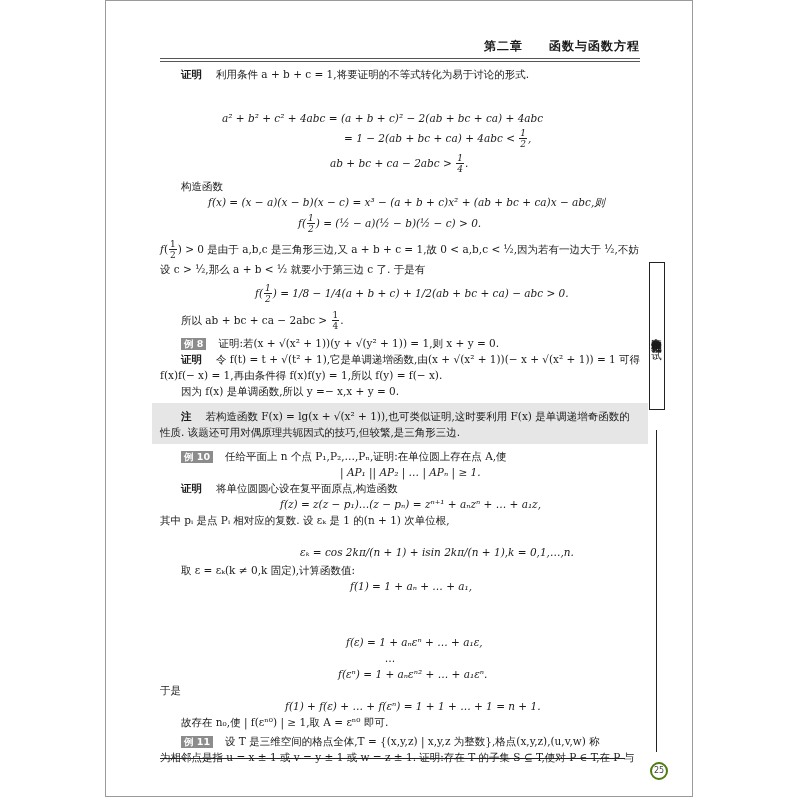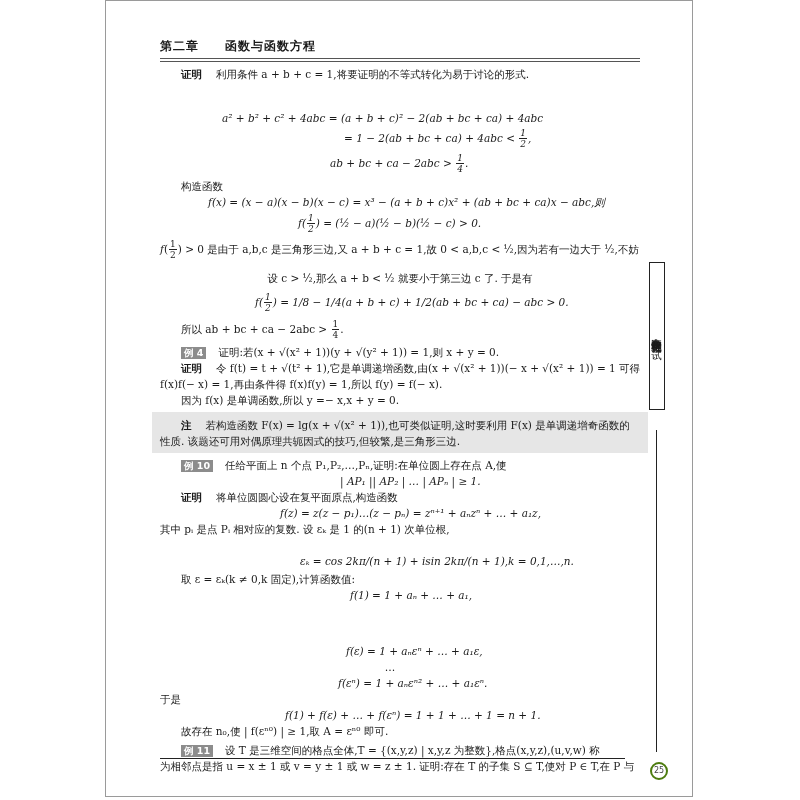--- a/index.html
+++ b/index.html
@@ -5,21 +5,21 @@
   html, body { margin: 0; padding: 0; }
   body {
     width: 800px; height: 800px; background: #ffffff; position: relative; overflow: hidden;
     font-family: "DejaVu Serif", "Liberation Serif", serif; color: #1a1a1a;
   }
   .page {
     position: absolute; left: 105px; top: 0; width: 588px; height: 797px;
     border: 1px solid #9a9a9a; border-top: 1px solid #9a9a9a; background: #fff; box-sizing: border-box;
   }
   .chapter-header {
-    position: absolute; left: 160px; width: 480px; top: 38px; text-align: left;
+    position: absolute; left: 160px; width: 480px; top: 38px; text-align: right;
     font-size: 12px; font-weight: bold; letter-spacing: 1px;
   }
   .chapter-header .sep { display: inline-block; width: 26px; }
   .header-rule {
     position: absolute; left: 160px; width: 480px; top: 58px; height: 2px;
     border-top: 1px solid #555; border-bottom: 1px solid #555;
   }
   .content {
     position: absolute; left: 160px; top: 66px; width: 480px;
     font-size: 10.5px; line-height: 16px;
@@ -93,37 +93,37 @@
         <span class="num">1</span>
         <span>2</span>
       </span>) <span>= (½ − a)(½ − b)(½ − c) &gt; 0.</span>
   </div>
   <div class="line" style="margin-top:5px;">
     <span class="m">f</span>(<span class="frac">
         <span class="num">1</span>
         <span>2</span>
       </span>) <span>&gt; 0 是由于 a,b,c 是三角形三边,又 a + b + c = 1,故 0 &lt; a,b,c &lt; ½,因为若有一边大于 ½,不妨</span>
   </div>
-  <div class="line" style="margin-top:10px;text-align:center;">设 c &gt; ½,那么 a + b &lt; ½ 就要小于第三边 c 了. 于是有</div>
+  <div class="line" style="margin-top:1px;">设 c &gt; ½,那么 a + b &lt; ½ 就要小于第三边 c 了. 于是有</div>
   <div class="line m" style="padding-left:95px; margin-top:6px;">
     f(<span class="frac">
         <span class="num">1</span>
         <span>2</span>
       </span>) <span>= 1/8 − 1/4(a + b + c) + 1/2(ab + bc + ca) − abc &gt; 0.</span>
   </div>
   <div class="line ind" style="margin-top:6px;">
     <span>所以 ab + bc + ca − 2abc &gt;</span>
     <span class="frac">
         <span class="num">1</span>
         <span>4</span>
       </span><span>.</span>
   </div>
 
   <div class="line ind" style="margin-top:4px;">
-    <span class="ex-badge">例 4</span><span>证明:若(x + √(x² + 1))(y + √(y² + 1)) = 1,则 x + y = 0.</span>
+    <span class="ex-badge">例 8</span><span>证明:若(x + √(x² + 1))(y + √(y² + 1)) = 1,则 x + y = 0.</span>
   </div>
   <div class="line ind">
     <span class="lbl">证明</span><span>令 f(t) = t + √(t² + 1),它是单调递增函数,由(x + √(x² + 1))(− x + √(x² + 1)) = 1 可得</span>
   </div>
   <div class="line">f(x)f(− x) = 1,再由条件得 f(x)f(y) = 1,所以 f(y) = f(− x).</div>
   <div class="line ind">因为 f(x) 是单调函数,所以 y =− x,x + y = 0.</div>
 
   <div class="note-box">
     <div class="line ind">
       <span class="lbl">注</span><span>若构造函数 F(x) = lg(x + √(x² + 1)),也可类似证明,这时要利用 F(x) 是单调递增奇函数的</span>

